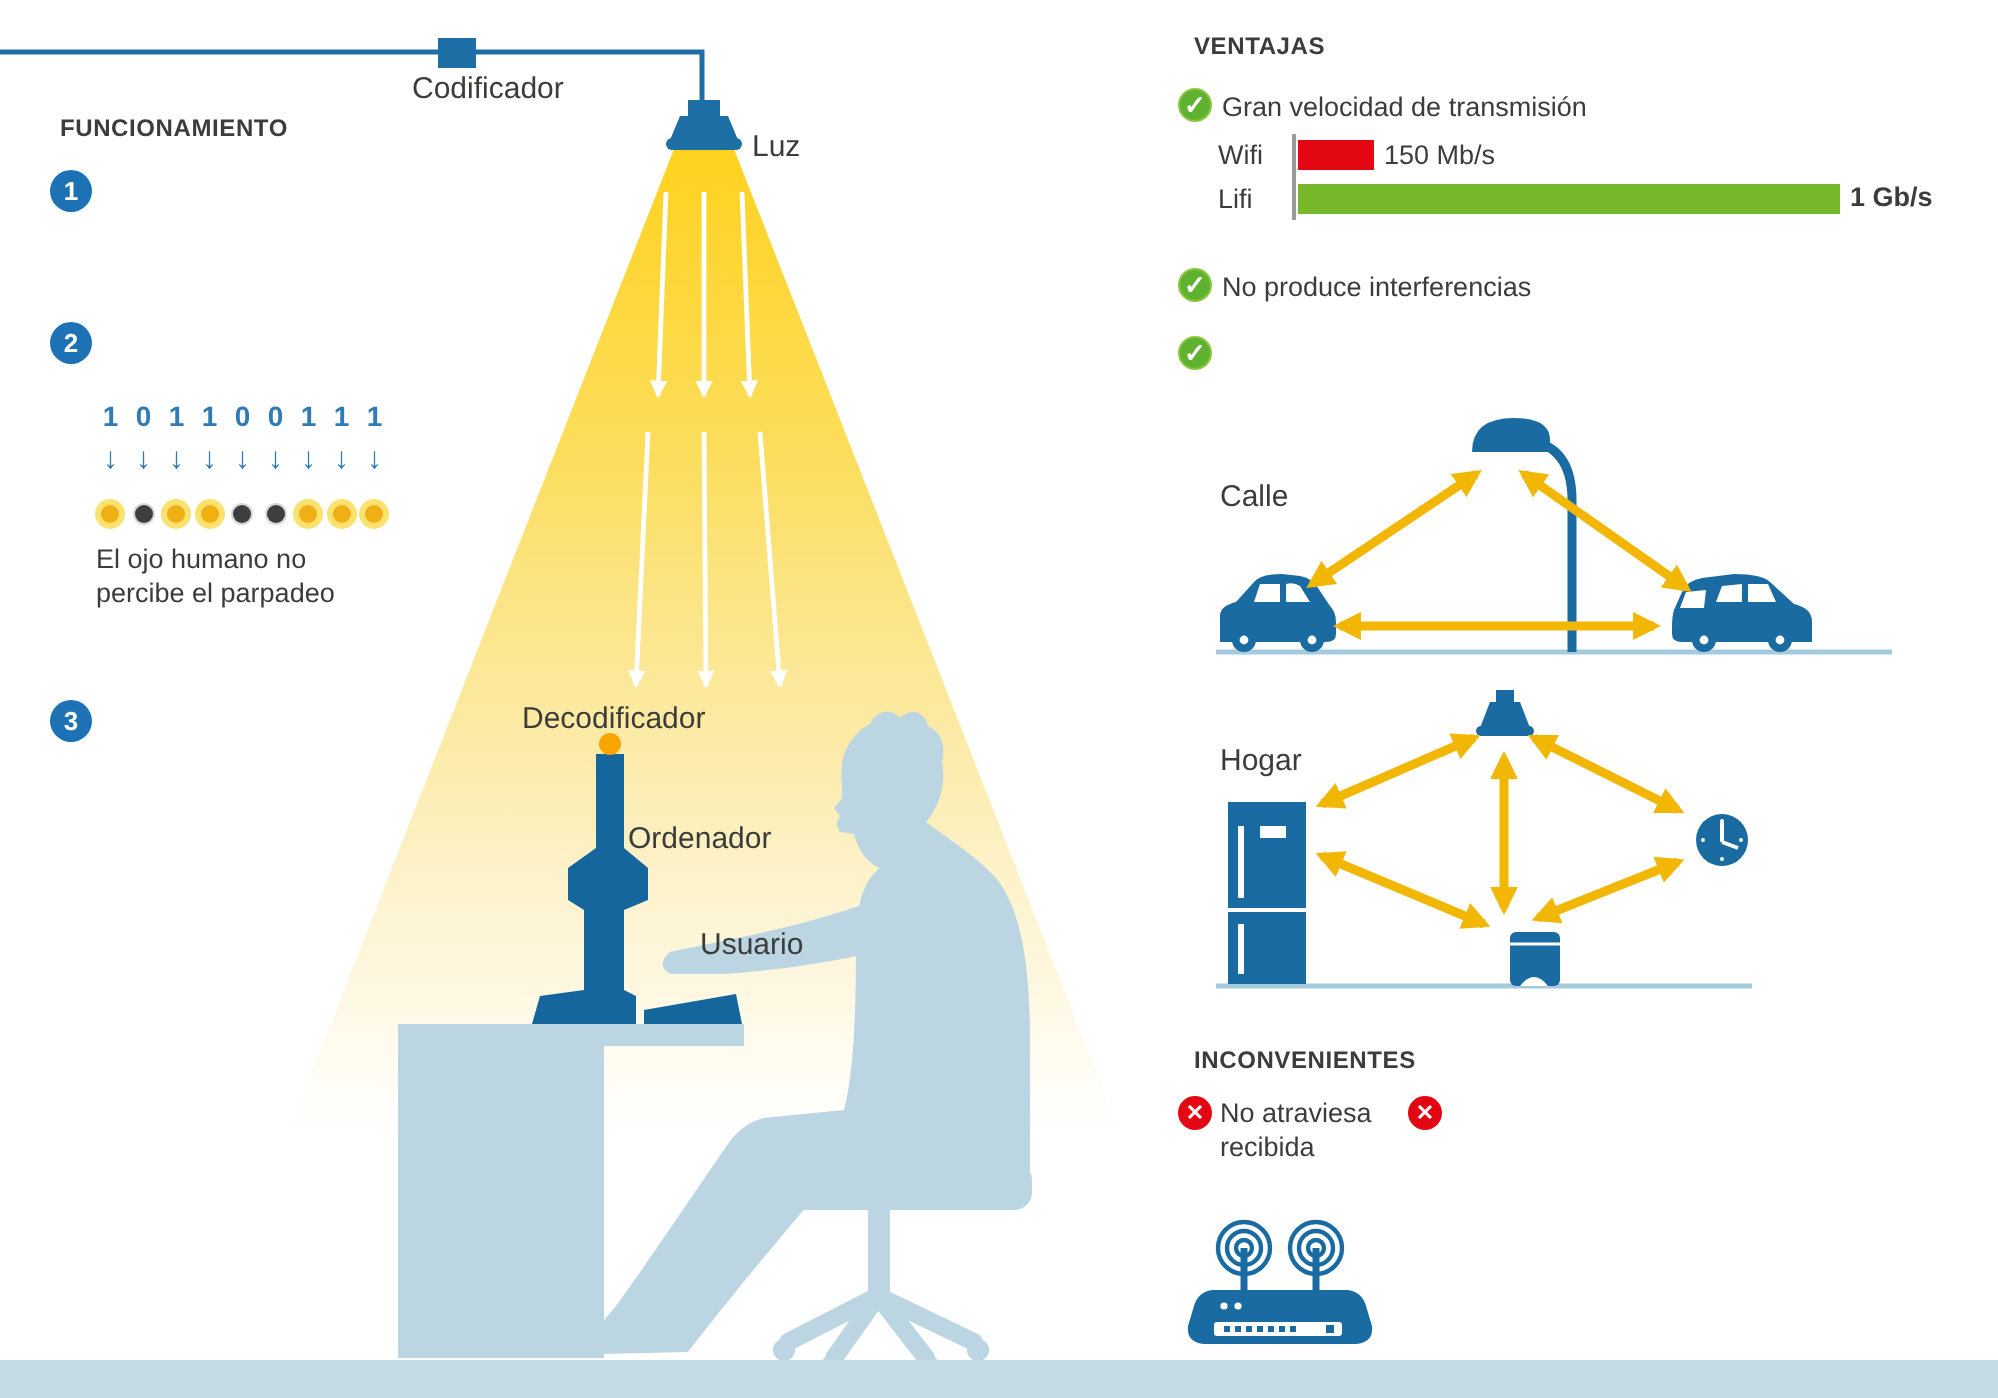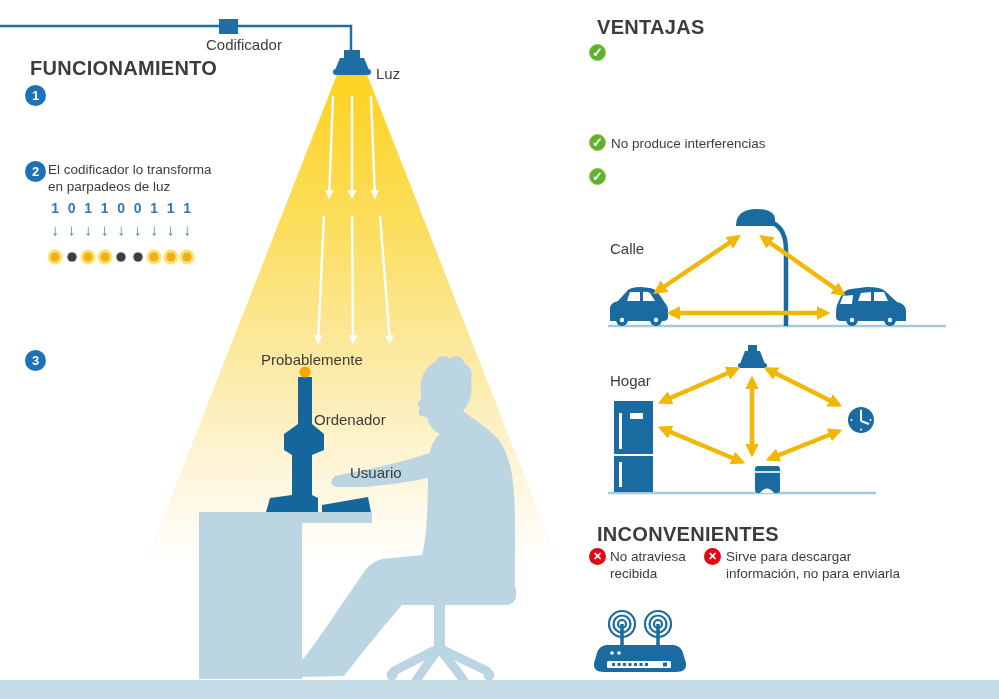--- a/index.html
+++ b/index.html
@@ -2,21 +2,21 @@
 <html><head>
 <meta charset="utf-8">
 <style>
   html,body{margin:0;padding:0;background:#fff;}
   #canvas{
     position:relative;width:999px;height:699px;overflow:hidden;background:#ffffff;
     font-family:"Liberation Sans", sans-serif;color:#3C3C3B;
   }
   .abs{position:absolute;}
   .txt{font-size:13.5px;line-height:17px;white-space:pre-line;}
-  .heading{font-size:20px;font-weight:bold;letter-spacing:.3px;}
+  .heading{font-size:12px;font-weight:bold;letter-spacing:.3px;}
   .scene-label{font-size:15px;}
   .badge{
     width:21px;height:21px;border-radius:50%;background:#1D71B5;color:#fff;
     font-size:13px;font-weight:bold;display:flex;align-items:center;justify-content:center;
   }
   .step-text{left:48px;}
   .bits-row{left:47px;display:flex;}
   .bits-row span{width:16.5px;text-align:center;display:inline-block;}
   .bit-digit{color:#2E7BB5;font-weight:bold;font-size:14px;}
   .bit-arrow{color:#2E7BB5;font-size:15px;font-weight:bold;}
@@ -233,22 +233,20 @@
       <rect x="663" y="662.5" width="4" height="4" fill="#1A6BA2"></rect>
     </g>
   </svg>
 
   <div class="abs scene-label" style="left:206px;top:36px">Codificador</div>
   <div class="abs heading" style="left:30px;top:57px">FUNCIONAMIENTO</div>
 
   <div class="abs badge" style="left:25px;top:85px">1</div>
 
   <div class="abs badge" style="left:25px;top:161px">2</div>
-  <div class="abs txt step-text" style="top:161px">El codificador lo transforma
-en parpadeos de luz</div>
 
   <div class="abs bits-row" style="top:200px" id="bits-digits">
       <span class="bit-digit">1</span>
       <span class="bit-digit">0</span>
       <span class="bit-digit">1</span>
       <span class="bit-digit">1</span>
       <span class="bit-digit">0</span>
       <span class="bit-digit">0</span>
       <span class="bit-digit">1</span>
       <span class="bit-digit">1</span>
@@ -287,46 +285,56 @@
       <span class="bit-circle-cell">
         <i class="bit-dot on"></i>
       </span>
       <span class="bit-circle-cell">
         <i class="bit-dot on"></i>
       </span>
       <span class="bit-circle-cell">
         <i class="bit-dot on"></i>
       </span>
     </div>
+  <div class="abs txt step-text" style="top:271px">El ojo humano no
+percibe el parpadeo</div>
 
   <div class="abs badge" style="left:25px;top:350px">3</div>
 
   <div class="abs scene-label" style="left:376px;top:65px">Luz</div>
-  <div class="abs scene-label" style="left:261px;top:351px">Probablemente</div>
+  <div class="abs scene-label" style="left:261px;top:351px">Decodificador</div>
   <div class="abs scene-label" style="left:314px;top:411px">Ordenador</div>
   <div class="abs scene-label" style="left:350px;top:464px">Usuario</div>
 
   <div class="abs heading" style="left:597px;top:16px">VENTAJAS</div>
 
   <div class="abs check-icon" style="left:589px;top:44px">✓</div>
-
+  <div class="abs txt" style="left:611px;top:45px">Gran velocidad de transmisión</div>
+
+  <div class="abs" style="left:608px;top:66px;width:360px;height:46px">
+    <div class="abs txt" style="left:1px;top:3px">Wifi</div>
+    <div class="abs txt" style="left:1px;top:25px">Lifi</div>
+    <div class="abs bar-axis" style="left:38px;top:1px"></div>
+    <div class="abs bar bar-wifi" style="left:41px;top:4px"></div>
+    <div class="abs bar-value" style="left:84px;top:4px">150 Mb/s</div>
+    <div class="abs bar bar-lifi" style="left:41px;top:26px"></div>
+    <div class="abs bar-value bold" style="left:317px;top:25px">1 Gb/s</div>
+  </div>
 
   <div class="abs check-icon" style="left:589px;top:134px">✓</div>
   <div class="abs txt" style="left:611px;top:135px">No produce interferencias</div>
 
   <div class="abs check-icon" style="left:589px;top:168px">✓</div>
 
   <div class="abs scene-label" style="left:610px;top:240px">Calle</div>
   <div class="abs scene-label" style="left:610px;top:372px">Hogar</div>
 
   <div class="abs heading" style="left:597px;top:523px">INCONVENIENTES</div>
 
   <div class="abs x-icon" style="left:589px;top:548px">✕</div>
   <div class="abs txt" style="left:610px;top:548px">No atraviesa
 recibida</div>
 
   <div class="abs x-icon" style="left:704px;top:548px">✕</div>
-  <div class="abs txt" style="left:726px;top:548px">Sirve para descargar
-información, no para enviarla</div>
 
 
   <div class="abs footer-band"></div>
 </div>
 
 </body></html>

